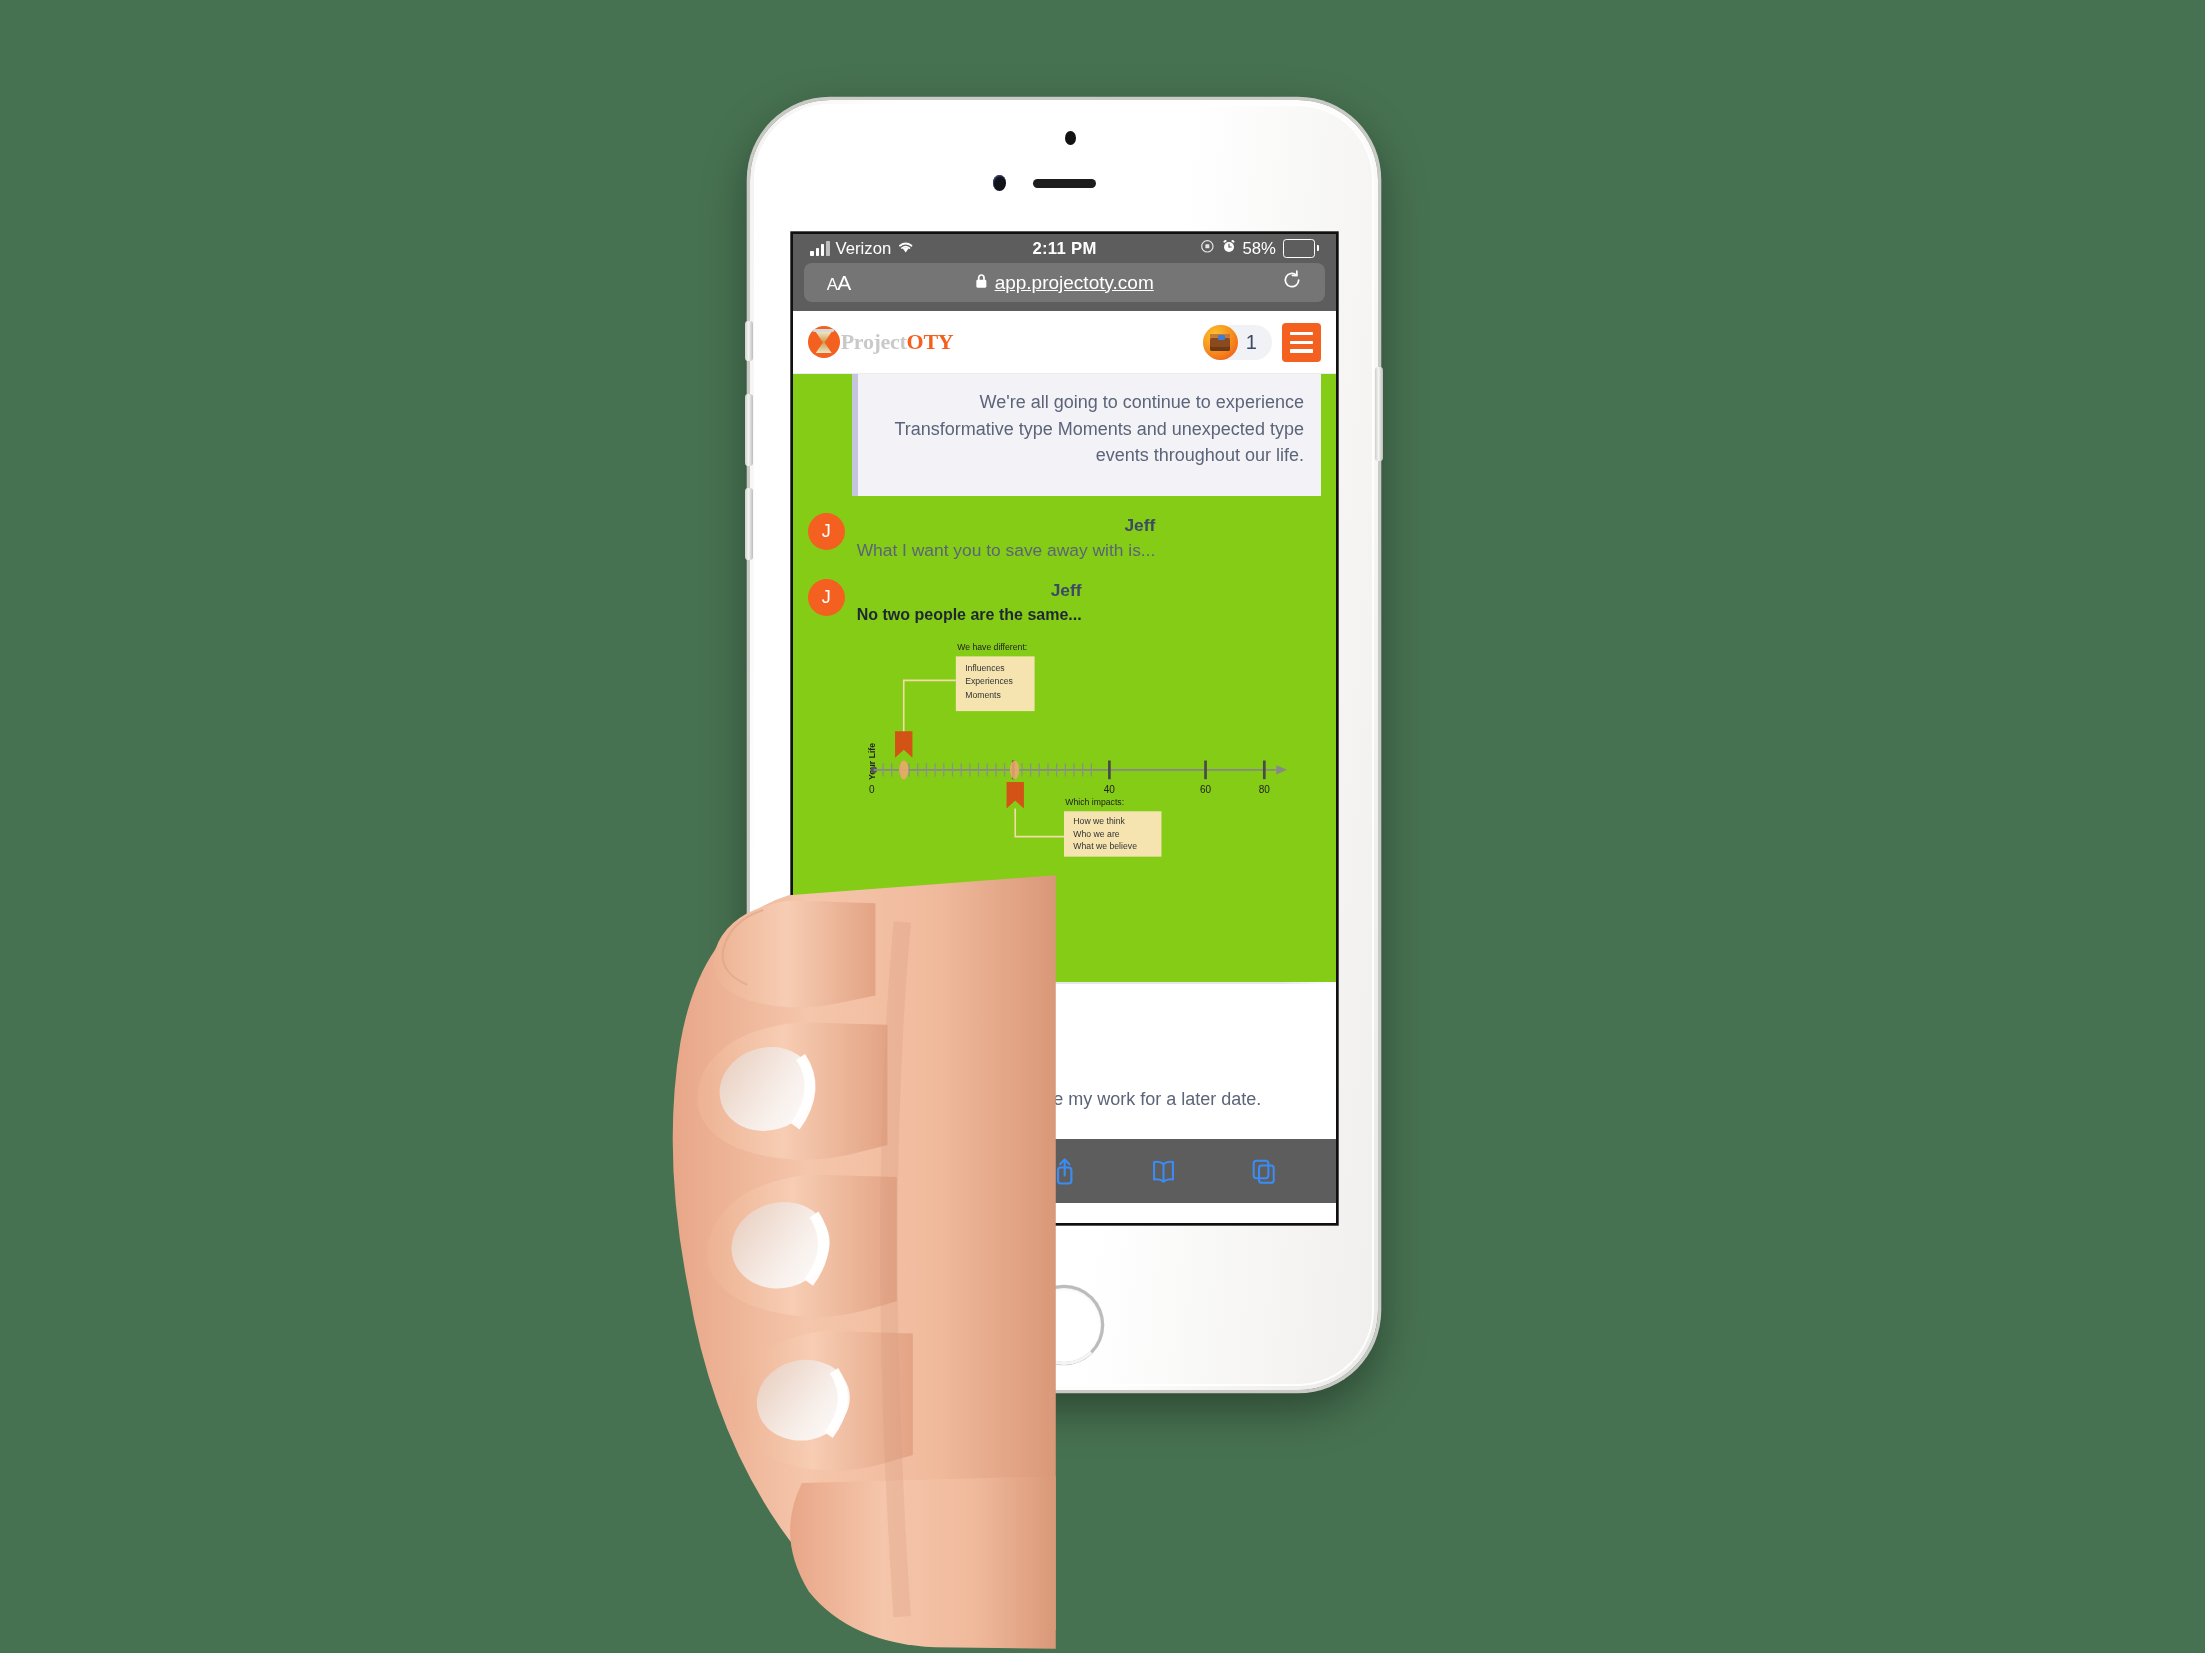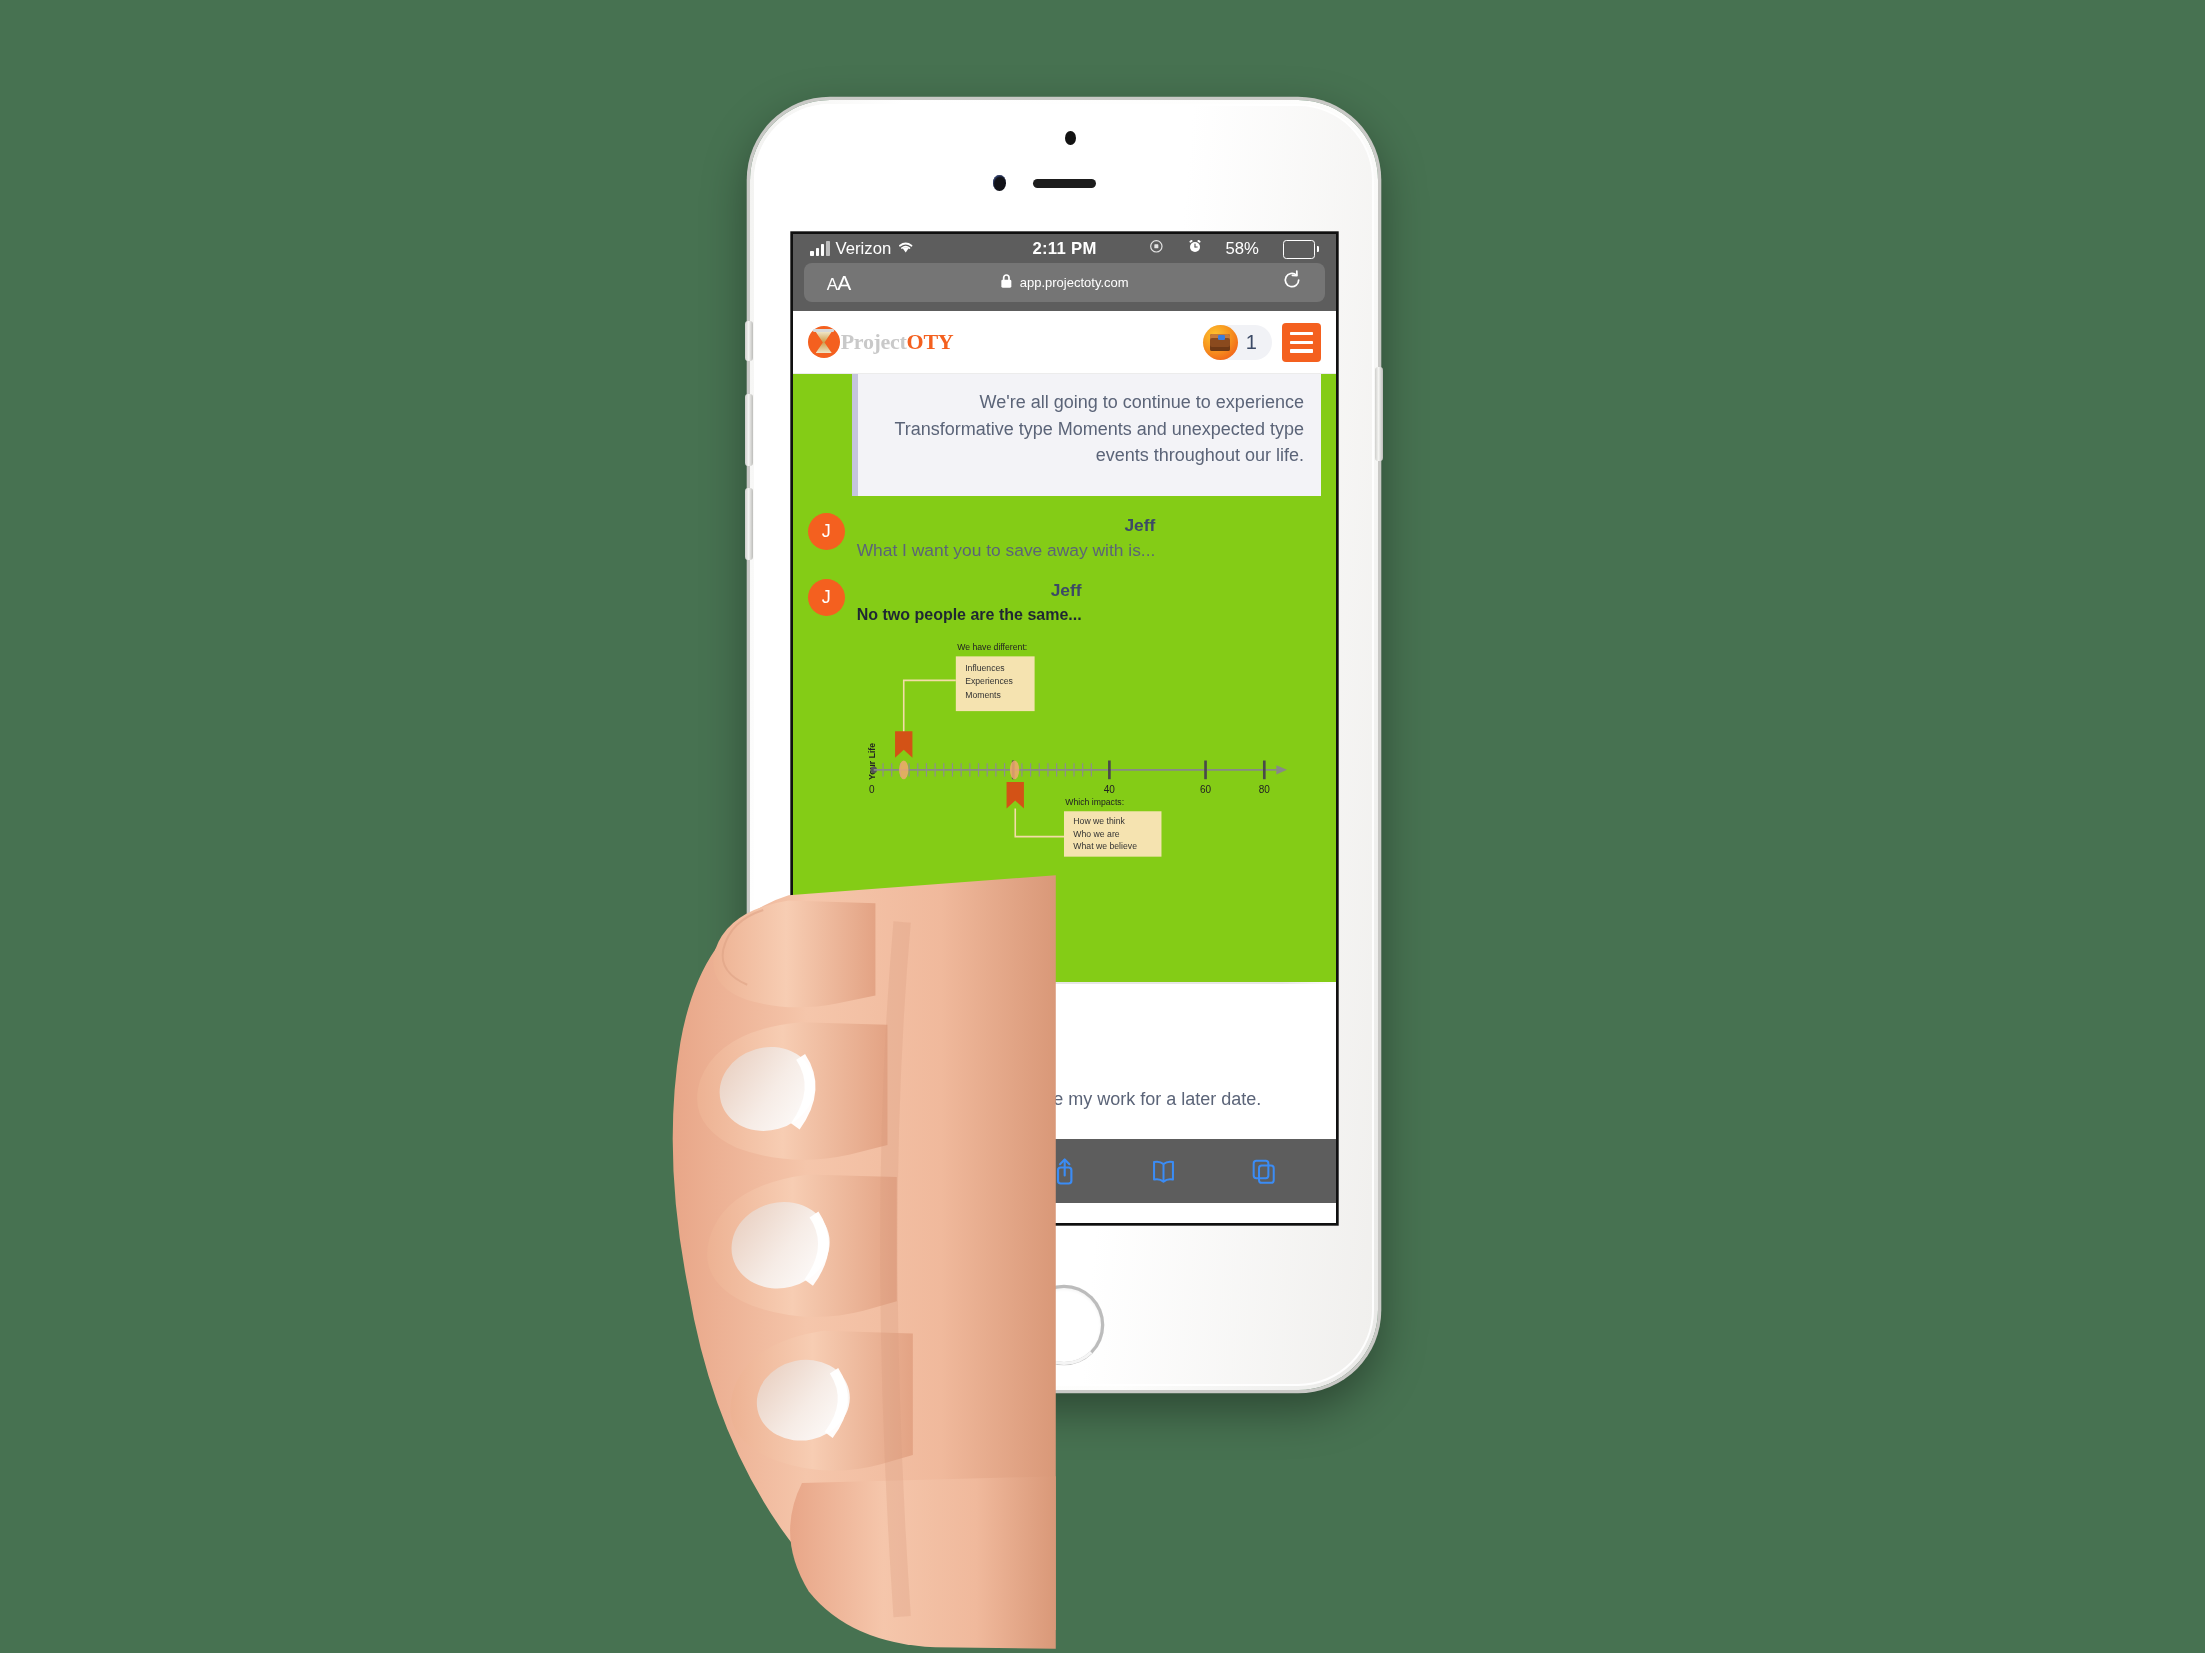--- a/index.html
+++ b/index.html
@@ -48,34 +48,34 @@
   #status-bar{height:29px;background:#5d5d5d;color:#fff;display:flex;align-items:center;
     padding:0 17.4px;font-size:16.7px;position:relative;}
   #sb-left{display:flex;align-items:center;gap:6px;}
   .sig-bars{display:flex;align-items:flex-end;gap:2px;height:14.7px;}
   .sig-bars i{display:block;width:3.3px;background:#fff;border-radius:0.7px;}
   .sig-bars i:nth-child(1){height:5.3px;}
   .sig-bars i:nth-child(2){height:8px;}
   .sig-bars i:nth-child(3){height:11.4px;}
   .sig-bars i:nth-child(4){height:14.7px;background:#bdbdbd;}
   #sb-center{position:absolute;left:0;right:0;text-align:center;font-weight:bold;letter-spacing:0.3px;pointer-events:none;}
-  #sb-right{margin-left:auto;display:flex;align-items:flex-end;gap:24px;position:relative;z-index:2;}
+  #sb-right{margin-left:auto;display:flex;align-items:center;gap:7px;position:relative;z-index:2;}
   #battery{display:flex;align-items:center;}
   #batt-body{width:27px;height:13.4px;border:1.7px solid #fff;border-radius:3.3px;padding:1.7px;}
   #batt-fill{height:100%;background:#fff;border-radius:1.3px;}
   #batt-tip{width:2px;height:6px;background:#fff;border-radius:0 1.3px 1.3px 0;margin-left:1.3px;}
 
   
   #urlbar-wrap{background:#5d5d5d;padding:0 10.7px 9.4px;}
   #urlbar{height:39px;background:#757575;border-radius:8px;display:flex;align-items:center;
     padding:0 23px;color:#fff;position:relative;}
   #aa-btn{font-size:16.7px;letter-spacing:-0.7px;}
   #aa-btn span.big{font-size:21px;}
   #url-center{position:absolute;left:0;right:0;display:flex;align-items:center;justify-content:center;gap:6.7px;
-    font-size:13px;pointer-events:none;}
+    font-size:19px;pointer-events:none;text-decoration:underline;}
   #reload-btn{margin-left:auto;font-size:21px;line-height:1;}
 
   
   #app-header{height:62px;background:#fff;display:flex;align-items:center;padding:0 14.7px;
     border-bottom:0.7px solid #ececec;}
   #logo{display:flex;align-items:center;gap:1px;}
   #logo-mark{width:32px;height:32px;border-radius:50%;background:#f4601f;position:relative;flex:none;}
   #logo-mark:before{content:"";position:absolute;left:8px;top:5.3px;width:16px;height:21.4px;
     background:linear-gradient(180deg,#efe4c4 0%,#cf9d4a 48%,#efe4c4 100%);
     clip-path:polygon(0 0,100% 0,55% 50%,100% 100%,0 100%,45% 50%);}

